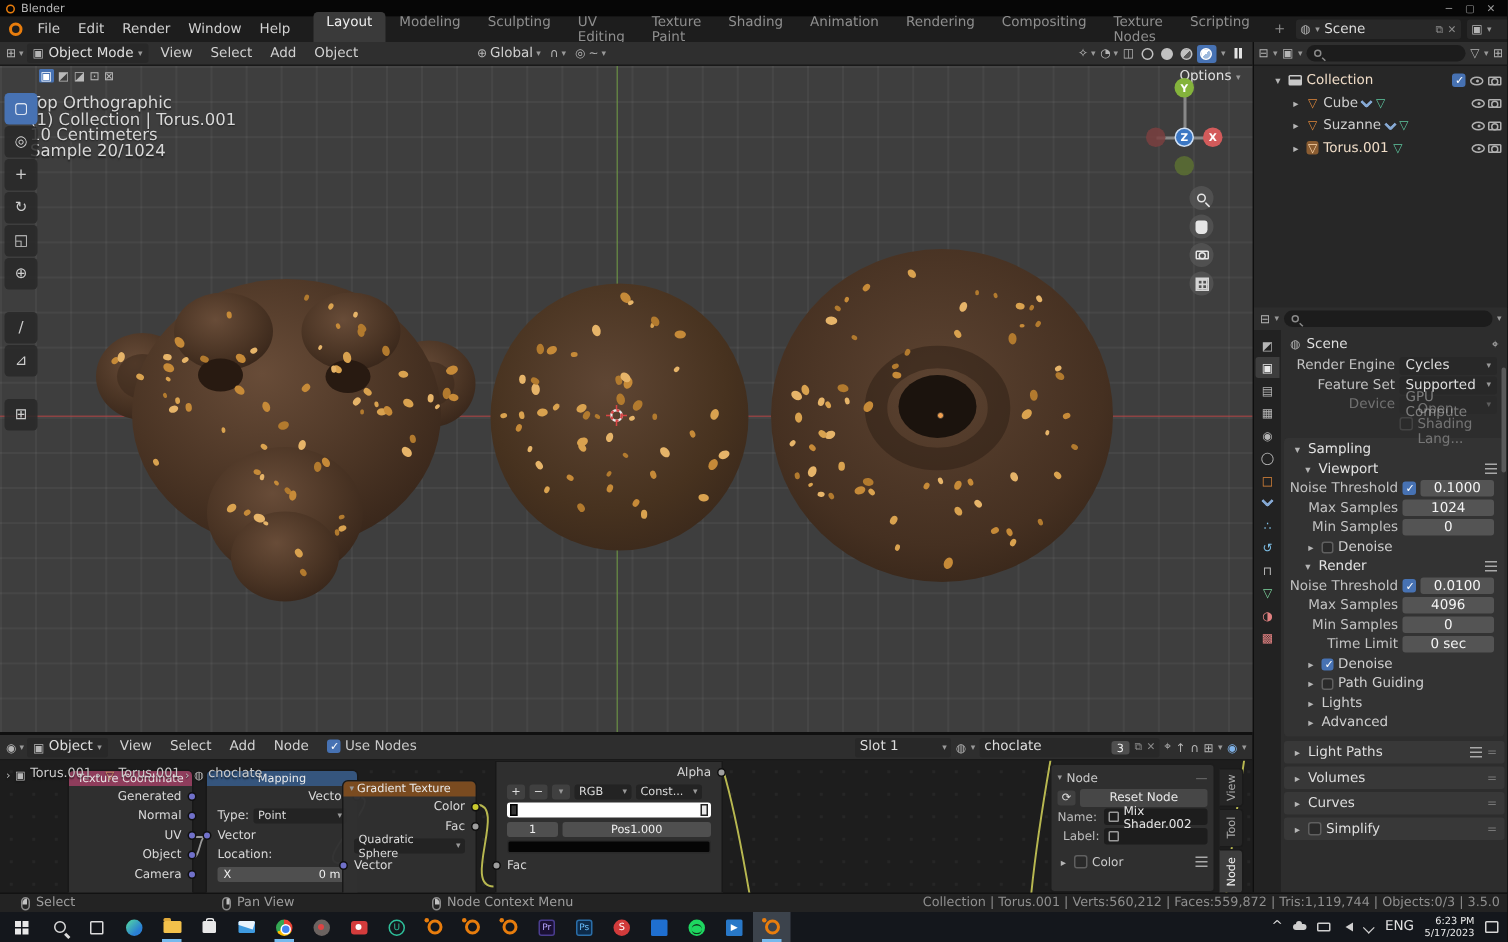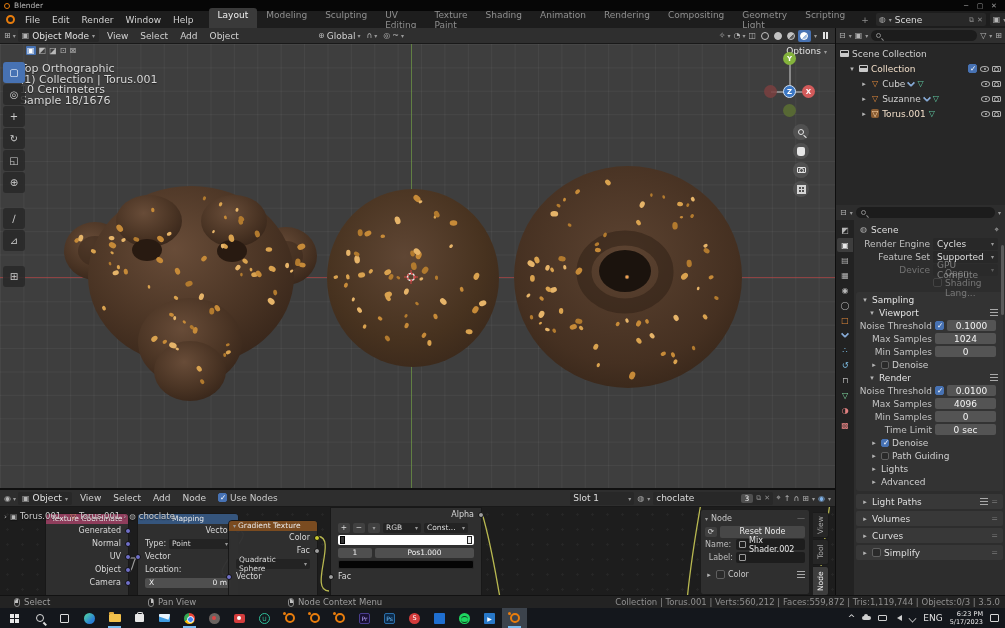--- a/index.html
+++ b/index.html
@@ -224,21 +224,21 @@
     <span class="tabs">
         <span class="tab active">Layout</span>
         <span class="tab">Modeling</span>
         <span class="tab">Sculpting</span>
         <span class="tab">UV Editing</span>
         <span class="tab">Texture Paint</span>
         <span class="tab">Shading</span>
         <span class="tab">Animation</span>
         <span class="tab">Rendering</span>
         <span class="tab">Compositing</span>
-        <span class="tab">Geometry Light</span>
+        <span class="tab">Texture Nodes</span>
         <span class="tab">Scripting</span>
       </span>
     <span class="tab-add">+</span>
     <span class="ml f g4">
       <span class="idfield" style="width:110px">
         <span class="mini-ic">◍</span>
           <span class="cv">▾</span>
         <span class="grow">Scene</span>
         <span class="x-ic">⧉</span>
         <span class="x-ic">✕</span>
@@ -329,21 +329,21 @@
         </div>
         <div class="options-lbl">
             <span>Options</span>
             <span class="cv">▾</span>
           </div>
 
         <div class="vp-info">
           <div>Top Orthographic</div>
           <div>(1) Collection | Torus.001</div>
           <div>10 Centimeters</div>
-          <div>Sample 18/1676</div>
+          <div>Sample 20/1024</div>
         </div>
 
         <div class="vtools">
           <span class="vtool active">▢</span>
           <span class="vtool">◎</span>
           <span class="vtool">+</span>
           <span class="vtool">↻</span>
           <span class="vtool">◱</span>
           <span class="vtool">⊕</span>
           <span class="vtool gap">∕</span>
@@ -848,24 +848,20 @@
           <span class="cv">▾</span>
         <span class="srch">
             <span class="magd"></span>
           </span>
         <span class="mini-ic">▽</span>
           <span class="cv">▾</span>
         <span class="mini-ic">⊞</span>
       </div>
 
       <div class="ol">
-        <div class="orow">
-          <span class="coll-ic"></span>
-          <span>Scene Collection</span>
-        </div>
         <div class="orow active" style="padding-left:12px">
           <span class="ar">▾</span>
           <span class="coll-ic"></span>
           <span class="grow">Collection</span>
           <span class="chk"></span>
           <span class="eye"></span>
           <span class="cam"></span>
         </div>
         <div>
 

